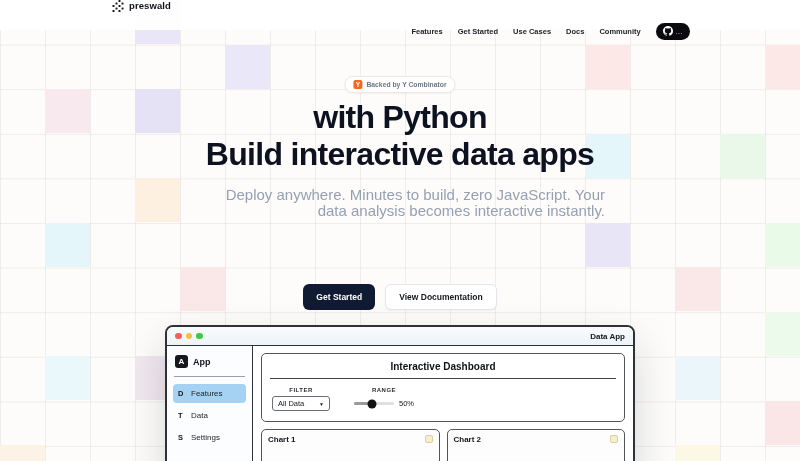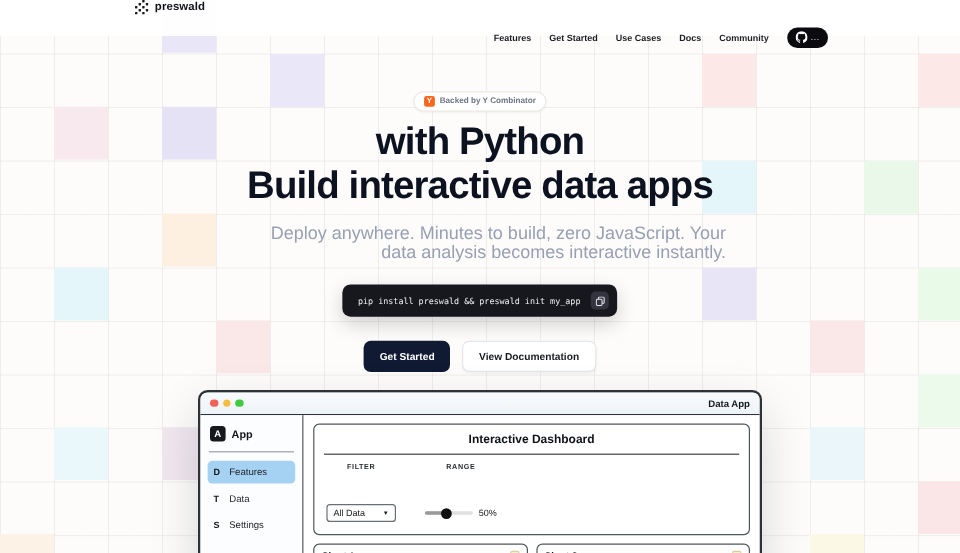--- a/index.html
+++ b/index.html
@@ -62,21 +62,21 @@
   .side-item { display:flex; align-items:center; gap:6px; padding:5px 5px; border-radius:4px; margin-bottom:3px; cursor:pointer; }
   .side-item.active { background:var(--sidebar-active,#a5d2f3); }
   .glyph { font-size:7.5px; font-weight:700; color:#111419; width:7px; }
   .slabel { font-size:8px; color:#1c1f24; }
   .main { flex:1; padding:7px 8px 0; background:#fff; }
   .dash-card { border:1.3px solid #51565c; border-radius:5px; background:#fff; padding:7px 0 10px; }
   .dash-title { text-align:center; font-size:10px; font-weight:700; color:#0f1216; }
   .dash-hr { border:none; border-top:1.1px solid #3f4348; margin:6px 8px 0; }
   .dash-sub { text-align:center; font-size:7.5px; color:#33373c; margin-top:6px; }
   .controls { display:flex; gap:24px; margin:8px 0 0 10px; }
-  .ctl-group { display:flex; flex-direction:column; align-items:center;gap:24px; }
+  .ctl-group { display:flex; flex-direction:column; align-items:center; }
   .ctl-label { font-size:6px; font-weight:700; letter-spacing:0.5px; color:#2a2d31; margin-bottom:3px; }
   .select { width:58px; height:15px; border:1.1px solid #6a6f76; border-radius:3px; background:#fff;
     display:flex; align-items:center; justify-content:space-between; padding:0 5px; cursor:pointer; }
   .select-val { font-size:7.5px; color:#15181c; }
   .caret { font-size:5px; color:#15181c; }
   .range-row { display:flex; align-items:center; gap:5px; height:15px; }
   .track { position:relative; width:40px; height:3px; background:#e0e0e0; border-radius:2px; cursor:pointer; }
   .track-fill { position:absolute; left:0; top:0; height:100%; background:#9a9a9a; border-radius:2px; }
   .thumb { position:absolute; top:50%; width:9px; height:9px; border-radius:50%; background:#111; transform:translate(-50%,-50%); cursor:grab; }
   .range-val { font-size:7.5px; color:#15181c; }
@@ -153,29 +153,20 @@
     <span class="badge-text">Backed by Y Combinator</span>
   </div>
 
   <h1 class="hero-title">
     <span style="display:block">with Python</span>
     <span style="display:block">Build interactive data apps</span>
   </h1>
 
   <p class="hero-sub">Deploy anywhere. Minutes to build, zero JavaScript. Your data analysis becomes interactive instantly.</p>
 
-  <div class="code-pill">
-    <span class="code-text">pip install preswald &amp;&amp; preswald init my_app</span>
-    <span class="copy-btn">
-      <svg width="8" height="8" viewBox="0 0 10 10">
-        <rect x="3" y="0.6" width="6" height="6.6" rx="1.2" fill="none" stroke="#e6e8ee" stroke-width="1.1"></rect>
-        <rect x="0.8" y="3" width="6" height="6.4" rx="1.2" fill="#34343e" stroke="#e6e8ee" stroke-width="1.1"></rect>
-      </svg>
-    </span>
-  </div>
 
   <div class="cta-row">
     <button class="btn btn-primary">Get Started</button>
     <button class="btn btn-secondary">View Documentation</button>
   </div>
 
   <div class="window">
     <div class="titlebar">
       <div class="dots">
           <div class="dot" style="background: rgb(242, 96, 90);"></div>

